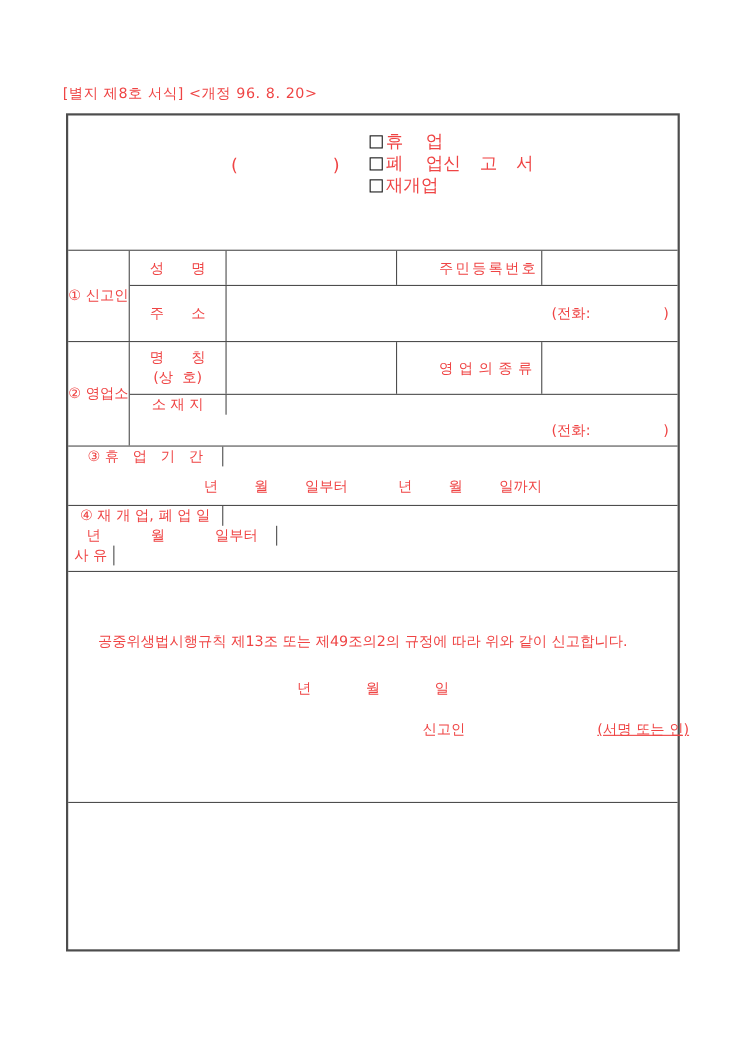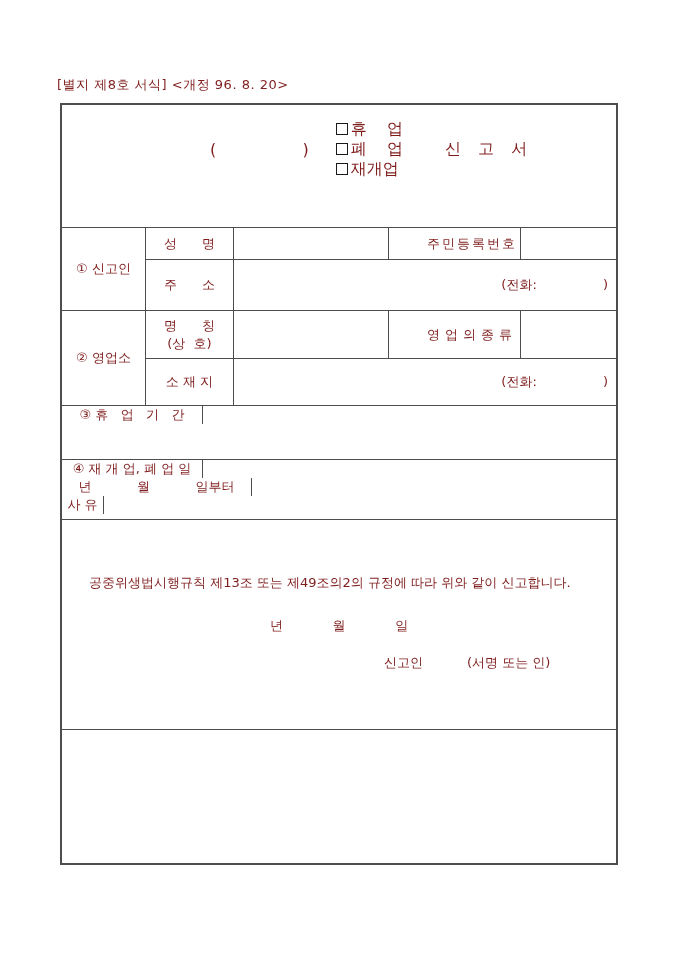--- a/index.html
+++ b/index.html
@@ -2,21 +2,21 @@
 <html><head>
 <meta charset="utf-8">
 <style>
   * { margin:0; padding:0; box-sizing:border-box; }
   html,body { background:#ffffff; }
   .page {
     position:relative;
     width:680px; height:962px;
     background:#ffffff;
     font-family:"DejaVu Sans", sans-serif;
-    color:#7f1d1d;
+    color:#ef4444;
     overflow:hidden;
   }
   .t { white-space:pre; }
   .form-ref {
     position:absolute; left:57px; top:76px;
     font-size:13px; letter-spacing:0.5px;
   }
   .form-box {
     position:absolute; left:60px; top:103px;
     width:558px; height:762px;
@@ -38,61 +38,61 @@
   }
   .title-paren { white-space:pre; font-size:16px; letter-spacing:1px; }
   .cb-col { display:flex; flex-direction:column; margin-left:26px; }
   .cb-line { display:flex; align-items:center; height:20px;text-align:center; }
   .cb-box {
     display:inline-block; width:12px; height:12px;
     border:1px solid #1a1a1a; margin-right:3px; background:#ffffff;
     flex:0 0 auto;
   }
   .cb-label { white-space:pre; font-size:16px; }
-  .title-suffix { margin-left:42px; letter-spacing:6px; font-size:16px; white-space:pre; }
+  .title-suffix { letter-spacing:6px; font-size:16px; white-space:pre; }
   .instruction {
     position:absolute; left:5px; bottom:7px;
     font-size:13px; white-space:pre;
   }
 
   
   .section { display:flex; flex-direction:row; border-bottom:1px solid #4d4d4d; }
-  .section-label { width:84px; border-right:1px solid #4d4d4d; display:flex; align-items:center; justify-content:center; font-size:13px; }
+  .section-label { width:56px; border-right:1px solid #4d4d4d; display:flex; align-items:center; justify-content:center; font-size:13px; }
   .section-right { flex:1; display:flex; flex-direction:column; }
   .subrow { display:flex; flex-direction:row; }
   .subrow.bb { border-bottom:1px solid #4d4d4d;gap:35px; }
 
   .w-fieldlabel { width:88px; }
   .w-value1 { width:120px; }
   .w-label2 { width:97px; }
   .w-flex { flex:1; }
 
   .h-r1a { height:32px; }
   .h-r1b { height:50px;gap:26px; }
   .h-r2a { height:48px; }
-  .h-r2b { height:46px; }
+  .h-r2b { height:46px;flex-direction:column; }
 
   .two-line { flex-direction:column; line-height:1.35; }
   .rrn-label { letter-spacing:2px; }
   .type-label { letter-spacing:5px; }
   .phone-cell { justify-content:flex-end; padding-right:8px; }
 
   
   .row3 { height:54px; }
   .row4 { height:60px; }
   .w-biglabel { width:141px; }
   .w-date4 { width:190px; }
   .w-reason { width:42px; }
 
   
   .declaration { position:relative; height:210px; border-bottom:1px solid #4d4d4d; font-size:13px; }
   .decl-text { position:absolute; left:27px; top:54px; white-space:pre; }
   .decl-date { position:absolute; left:208px; top:97px; white-space:pre; }
   .decl-sign { position:absolute; left:322px; top:134px; display:flex; }
-  .decl-sign .note { margin-left:44px; white-space:pre; }
+  .decl-sign .note { margin-left:120px; white-space:pre;text-decoration:underline; }
 
   
   .docs { flex:1; display:flex; flex-direction:row; }
   .docs-label {
     width:75px; border-right:1px solid #4d4d4d;
     display:flex; flex-direction:column; align-items:center; justify-content:center;
     font-size:13px; line-height:1.5;
   }
   .docs-content { flex:1; display:flex; align-items:center; padding-left:12px; font-size:13px; }
 </style>
@@ -160,20 +160,21 @@
           <div class="cell br w-fieldlabel t">소 재 지</div>
           <div class="cell w-flex phone-cell">
             <span class="t">(전화:                )</span>
           </div>
         </div>
       </div>
     </div>
 
     <div class="row row3">
       <div class="cell br w-biglabel t">③ 휴   업   기   간</div>
+      <div class="cell w-flex t">년        월        일부터           년        월        일까지</div>
     </div>
 
     <div class="row row4">
       <div class="cell br w-biglabel t">④ 재 개 업, 폐 업 일</div>
       <div class="cell br w-date4 t">년           월           일부터</div>
       <div class="cell br w-reason t">사 유</div>
       <div class="cell w-flex"></div>
     </div>
 
     <div class="declaration">

